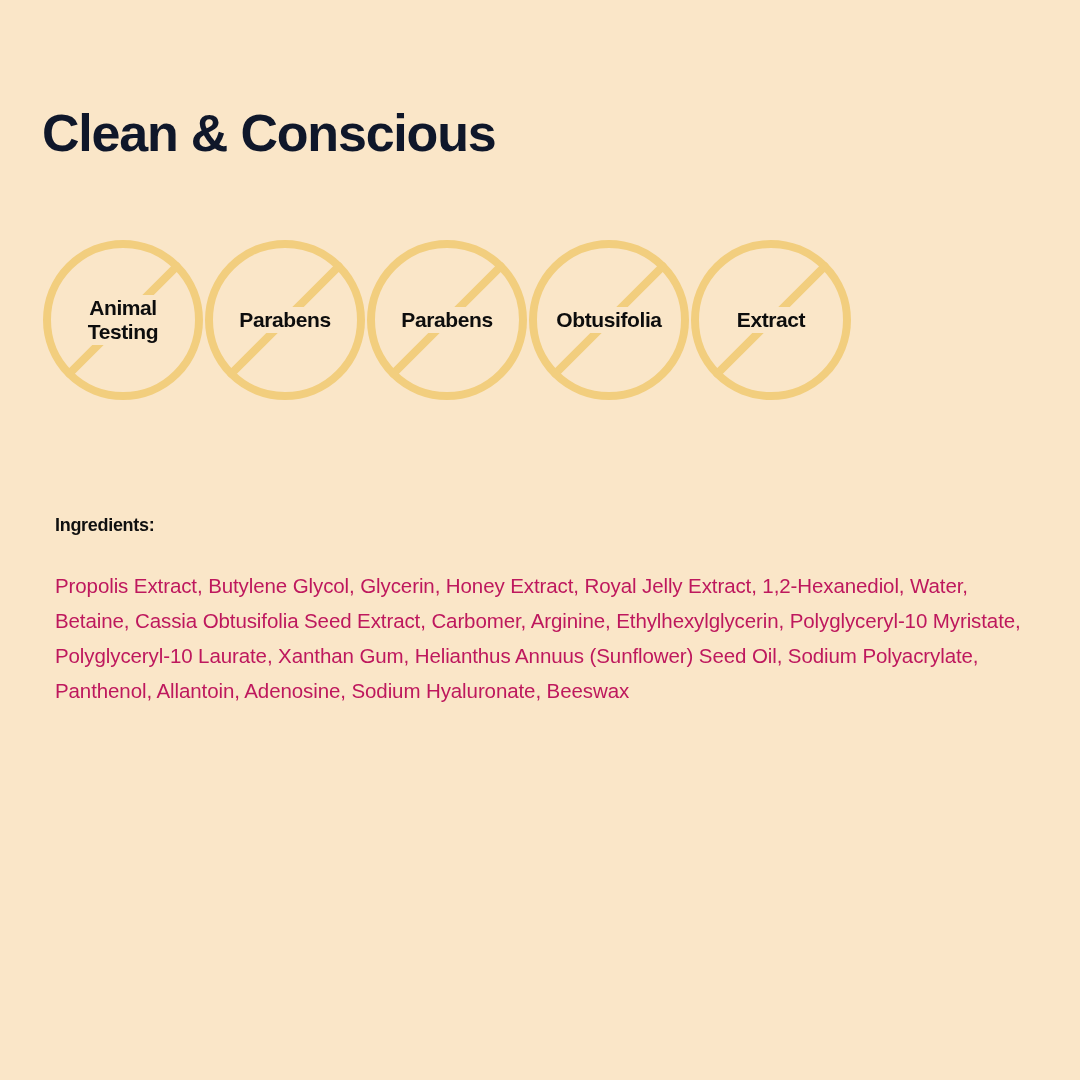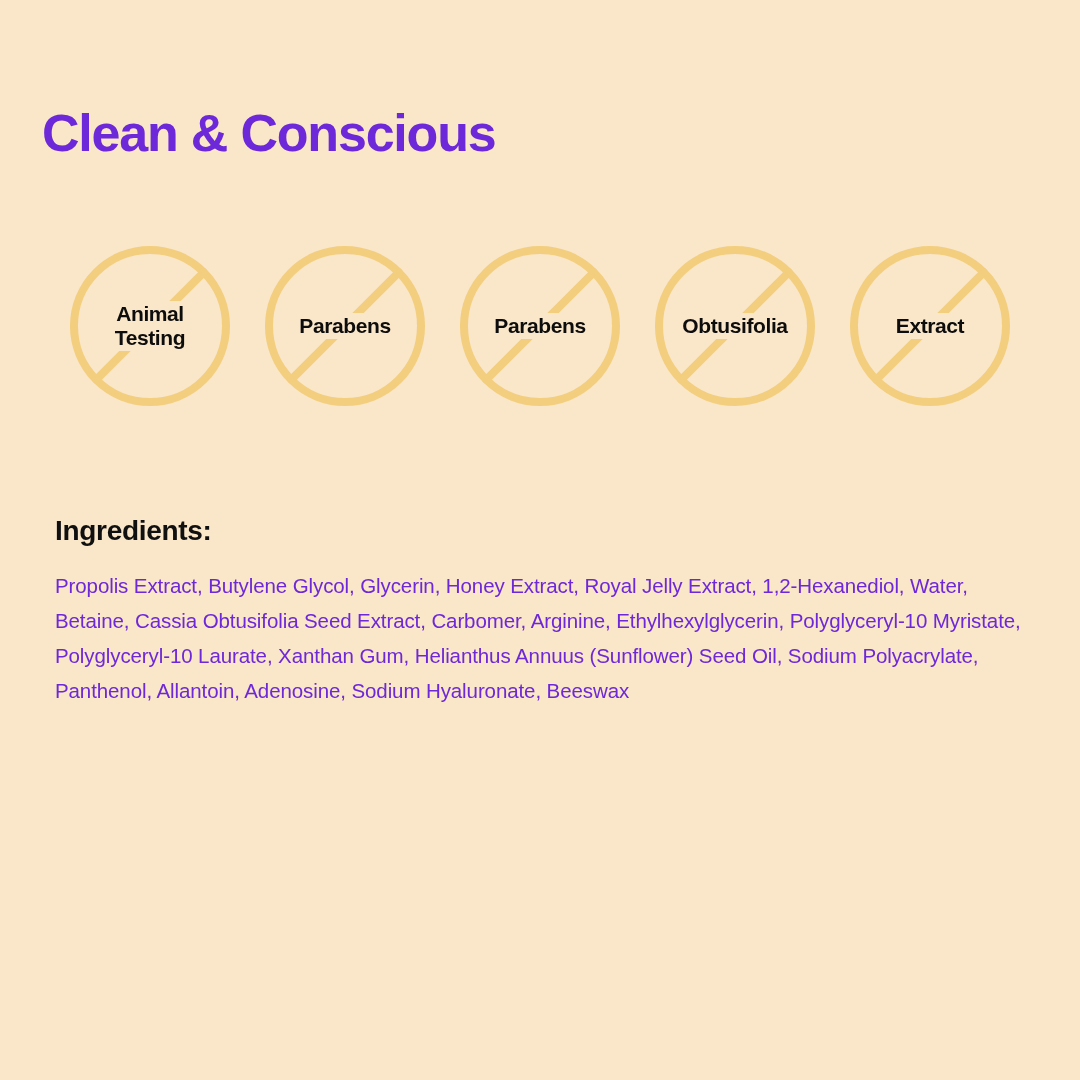--- a/index.html
+++ b/index.html
@@ -23,36 +23,35 @@
   }
 
   
   .page-title {
     position: absolute;
     left: 42px;
     top: 104px;
     font-size: 52px;
     font-weight: bold;
     letter-spacing: -1.2px;
-    color: #6d28d9;
+    color: #0f172a;
     line-height: 1.15;
     white-space: nowrap;
   }
 
   
   .badge-row {
     position: absolute;
     left: 42px;
-    top: 240px;
+    top: 234px;
     width: 996px;
     height: 172px;
     display: flex;
     align-items: center;
-    justify-content: center;
-    gap: 33px;
+    justify-content: flex-start;
   }
 
   .badge {
     position: relative;
     width: 162px;
     height: 162px;
     flex: 0 0 162px;
     display: flex;
     align-items: center;
     justify-content: center;
@@ -84,34 +83,34 @@
   .badge-label.two-line {
     white-space: normal;
     width: 120px;
   }
 
   
   .ingredients-heading {
     position: absolute;
     left: 55px;
     top: 515px;
-    font-size: 28px;
+    font-size: 18px;
     font-weight: bold;
     letter-spacing: -0.3px;
     color: #101010;
   }
 
   .ingredients-body {
     position: absolute;
     left: 55px;
     top: 568px;
     width: 972px;
     font-size: 20.5px;
     line-height: 35px;
-    color: #6d28d9;
+    color: #be185d;
     text-align: left;
     letter-spacing: -0.1px;
     hyphens: auto;
   }
 </style>
 </head>
 <body>
 
 <div class="page">
 

